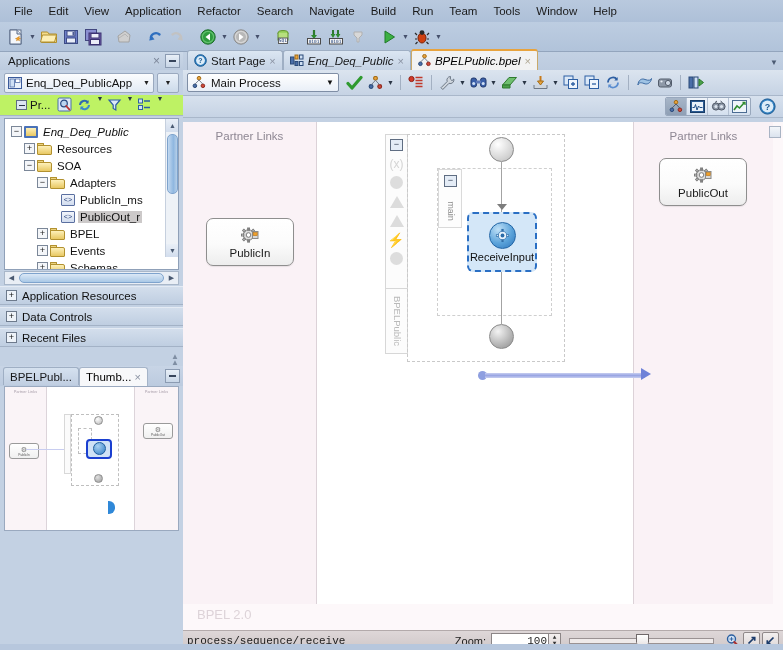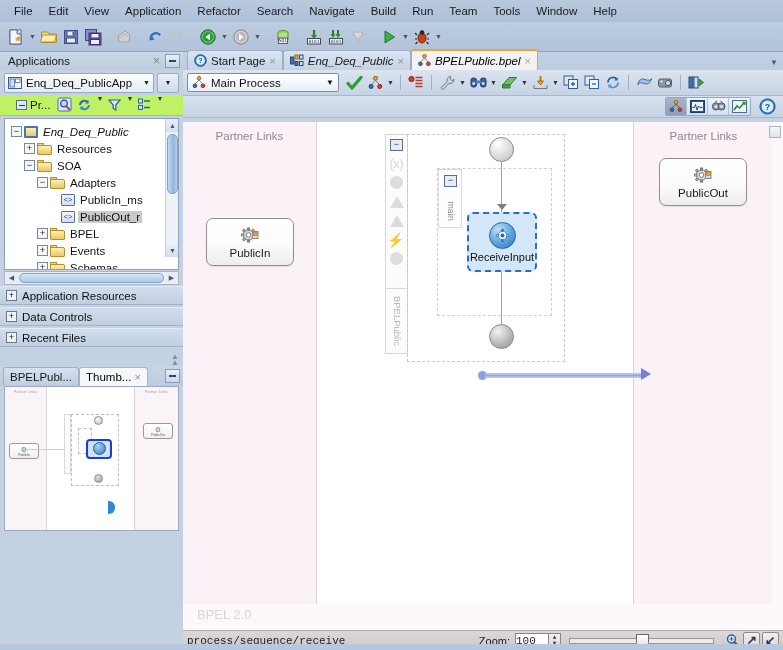--- a/index.html
+++ b/index.html
@@ -465,22 +465,22 @@
   #statusbar {
     position: absolute; left: 0; top: 578px; width: 600px; height: 20px;
     background: linear-gradient(to bottom,#ded7d8,#cfc7c8);
     border-top: 1px solid #b3aaab;
     display: flex; align-items: center; padding: 0 4px;
     font-family: "Liberation Mono", monospace; font-size: 11px; color: #1c1c1c;
   }
   #status-path { flex: 1; }
   #zoom-label { font-family: Liberation Sans, sans-serif; margin-right: 5px; }
   #zoom-input {
-    width: 34px; height: 16px; background: #fff; border: 1px solid #8c8687;
-    text-align: right; padding-right: 17px; font-size: 11px;
+    width: 58px; height: 16px; background: #fff; border: 1px solid #8c8687;
+    text-align: right; padding-right: 1px; font-size: 11px;
     font-family: "Liberation Mono", monospace; line-height: 14px;
   }
   #zoom-spin {
     width: 12px; height: 16px; border: 1px solid #8c8687; border-left: none;
     background: linear-gradient(to bottom,#f4f0f0,#ddd6d6);
     display: flex; flex-direction: column; align-items: center;
     justify-content: center; font-size: 6px; color: #333; line-height: 6px;
   }
   #zoom-track {
     width: 145px; height: 6px; margin: 0 8px; background: #efeaea;

